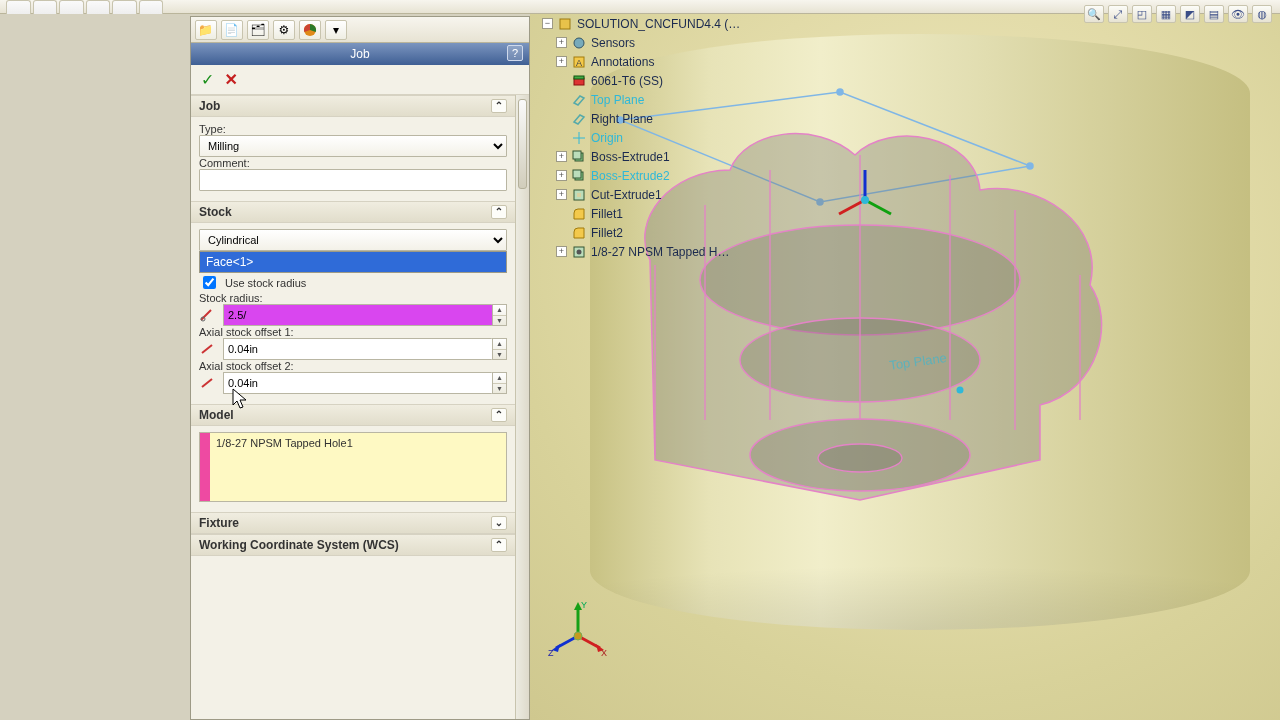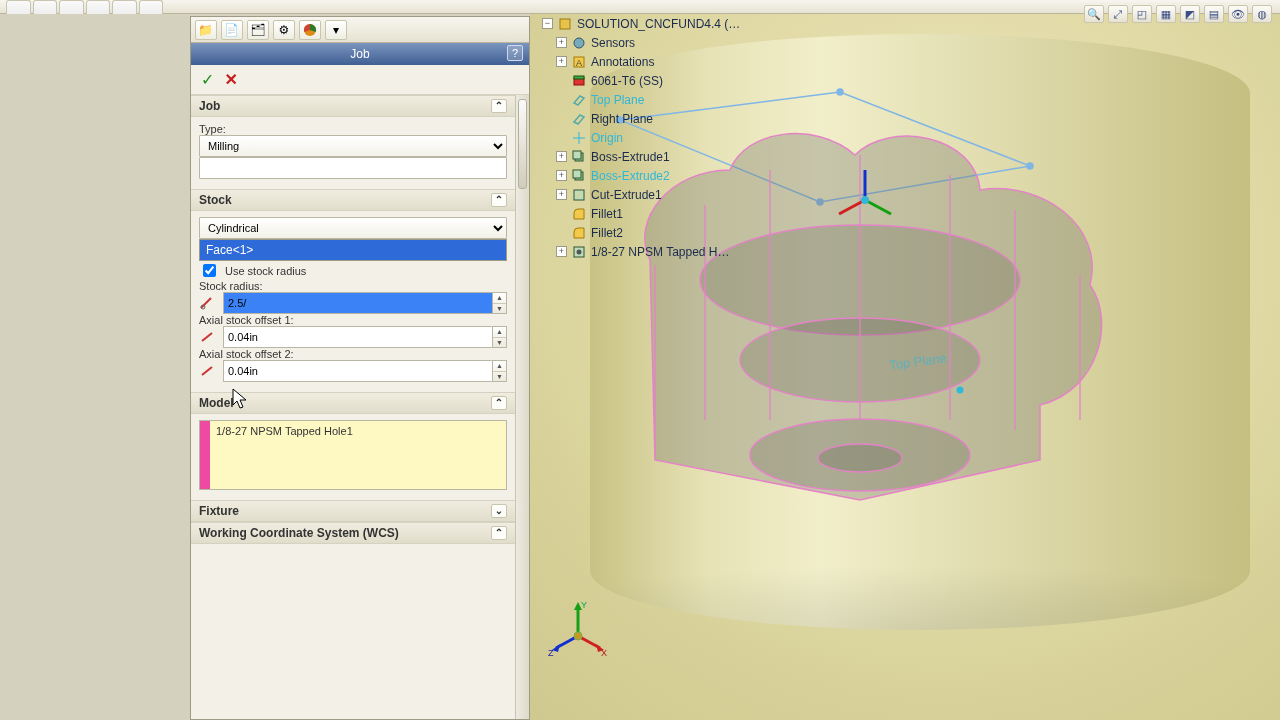--- a/index.html
+++ b/index.html
@@ -41,21 +41,21 @@
   select, input[type=text] { width:100%; height:22px; border:1px solid #b9b6a3; background:#fff; font-size:11px; padding:0 4px; border-radius:1px;}
   select { background:linear-gradient(#fff,#f3f1e8);}
   .selface { width:100%; height:22px; background:#2f6bd8; color:#fff; font-size:12px; display:flex; align-items:center; padding:0 6px; border:1px solid #9d9a86;}
   .chkrow { display:flex; align-items:center; gap:6px;}
   .chkrow input { width:13px; height:13px;}
   .spin { display:flex; align-items:center;}
   .spin input { border-right:none;}
   .spin .spinbtns { width:16px; height:22px; border:1px solid #b9b6a3; border-left:1px solid #b9b6a3; display:flex; flex-direction:column; background:linear-gradient(#fff,#eceadd);}
   .spin .spinbtns div { flex:1; font-size:7px; text-align:center; line-height:9px; color:#555;}
   .spin .spinbtns div:first-child { border-bottom:1px solid #cecab7;}
-  .spin.pink input { background:#3b82f6;}
+  .spin.pink input { background:#d946ef;}
   .listbox { width:100%; height:70px; border:1px solid #b9b6a3; background:#fef9c3; display:flex;}
   .listbox .colorbar { width:10px; background:#ee4aa2;}
   .listbox .items { flex:1; padding:4px 6px; font-size:11px;}
 
   
   .ftree { position:absolute; left:538px; top:14px; width:460px; z-index:3; font-size:12px; color:#1b2a4f; }
   .ftree .row { display:flex; align-items:center; height:19px; gap:4px; padding-left:4px;}
   .ftree .row .exp { width:11px; height:11px; border:1px solid #9d9a86; background:#fff; font-size:9px; text-align:center; line-height:9px; color:#555;}
   .ftree .row.none .exp { visibility:hidden;}
   .ftree .row .ico { width:16px; height:16px; display:flex; align-items:center; justify-content:center; border-radius:2px;}
@@ -138,20 +138,21 @@
 
         <div class="section-head">
           <span>Job</span>
           <span class="chev">⌃</span>
         </div>
         <div class="section-body">
           <span class="lbl">Type:</span>
           <select>
             <option>Milling</option>
           </select>
+          <span class="lbl">Comment:</span>
           <input type="text" value="" style="">
         </div>
 
         <div class="section-head">
           <span>Stock</span>
           <span class="chev">⌃</span>
         </div>
         <div class="section-body">
           <select>
             <option>Cylindrical</option>

